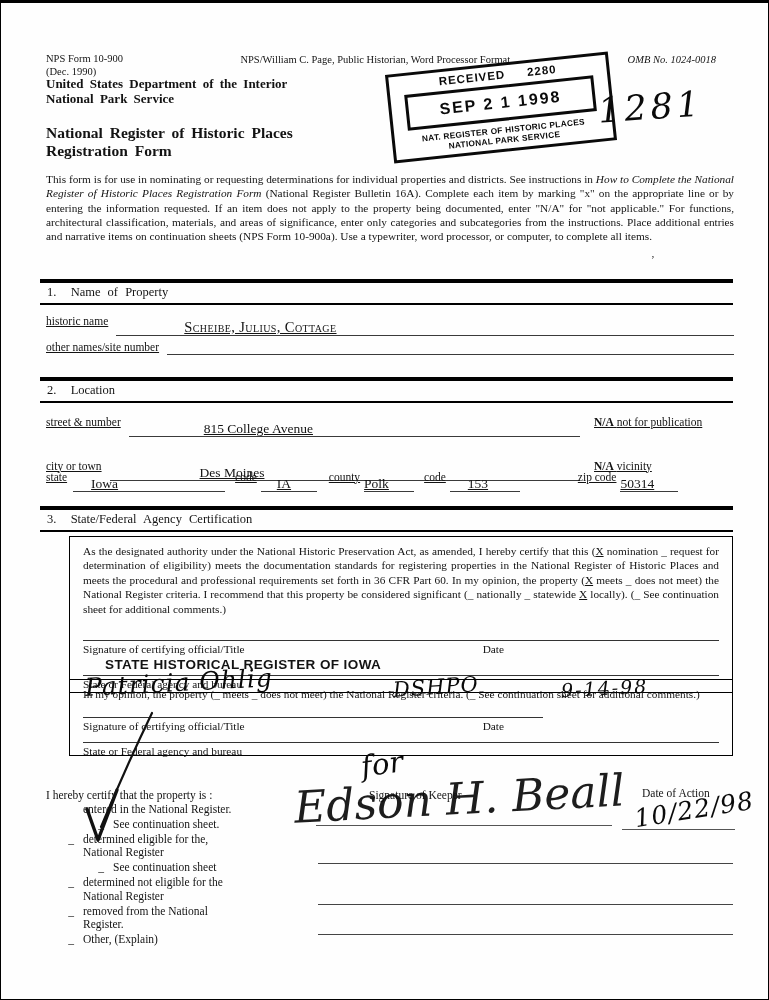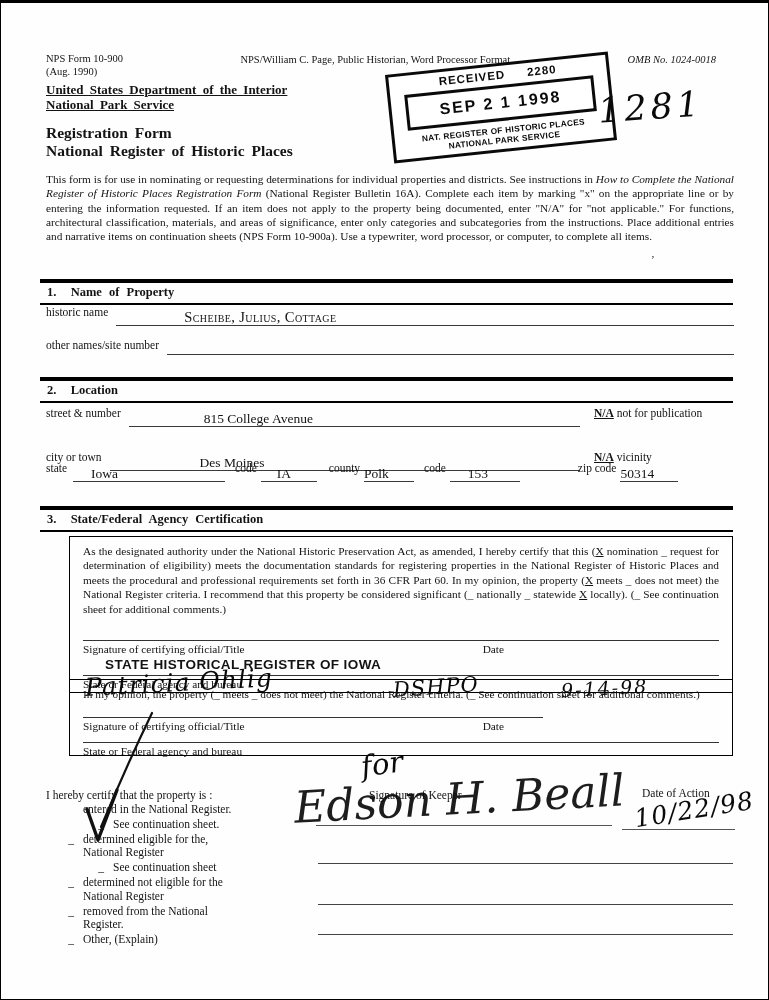--- a/index.html
+++ b/index.html
@@ -8,47 +8,47 @@
     font-family:"Liberation Serif", serif; color:#131313;
     border:1px solid #000; border-top:3px solid #000; box-sizing:border-box;
     overflow:hidden;
   }
   .abs{position:absolute;}
   .tiny{font-size:10.5px; line-height:12.5px;}
   .b{font-weight:bold;}
   .i{font-style:italic;}
   
   .hdr-row{top:50px; left:45px; width:670px; display:flex; justify-content:space-between;}
-  .dept{top:79px; left:45px; font-size:13px; line-height:15px; font-weight:bold; word-spacing:3px;text-decoration:underline;}
+  .dept{top:73px; left:45px; font-size:13px; line-height:15px; font-weight:bold; word-spacing:3px;}
   .doc-title{top:121px; left:45px; font-size:15.5px; line-height:18px; font-weight:bold; word-spacing:3px;}
   
   .stamp{
     top:60px; left:388px; width:202px; transform:rotate(-6deg);
     border:3px solid #0a0a0a; padding:3px 8px 4px; background:rgba(255,255,255,0.55);
     font-family:"Liberation Sans", sans-serif; text-align:center; color:#0a0a0a;
   }
   .stamp-row1{display:flex; justify-content:center; gap:22px; font-size:11.5px; letter-spacing:1px; font-weight:bold;}
   .stamp-inner{border:3px solid #0a0a0a; margin:4px 6px 5px; padding:6px 2px; font-size:16px; font-weight:bold; letter-spacing:2px;}
   .stamp-org{font-size:8.3px; line-height:9.5px; font-weight:bold; letter-spacing:.3px;}
   .hw{font-family:"DejaVu Serif", serif; font-style:italic; color:#0a0a0a;}
   .hw-1281{top:84px; left:597px; font-size:35px; transform:rotate(-4deg); letter-spacing:4px;}
   
   .intro{top:169px; left:45px; width:688px; font-size:11.3px; line-height:14.3px; text-align:justify;}
   .stray{top:250px; left:650px; font-size:11px;}
   
   .sec{left:39px; width:693px;}
   .sec .bar-top{border-top:4px solid #000;}
-  .sec .sec-head{font-size:12.5px; font-weight:bold; padding:2px 0 3px 7px; word-spacing:4px;}
+  .sec .sec-head{font-size:12.5px; font-weight:normal; padding:2px 0 3px 7px; word-spacing:4px;}
   .sec .bar-bot{border-top:2.5px solid #000;}
   
-  .frow{left:45px; width:688px; display:flex; align-items:flex-start; font-size:11.5px;}
+  .frow{left:45px; width:688px; display:flex; align-items:center; font-size:11.5px;text-decoration:underline;}
   .lbl{white-space:nowrap; padding-bottom:1px;}
   .line{flex:1; border-bottom:1.4px solid #3a3a3a; min-height:15px; display:flex; align-items:flex-end;}
   .line.fixed{flex:none;}
-  .val{font-size:13.5px; line-height:15px; padding:4px 2px 0 0;}
+  .val{font-size:13.5px; line-height:15px; padding:14px 2px 0 0;}
   .sc{font-variant:small-caps; letter-spacing:.4px; font-size:14.5px;}
   .na-cell{width:140px; padding:0 0 1px 14px; white-space:nowrap;}
   .und{text-decoration:underline;}
   .spacer{width:58px;}
   
   .cbox{left:68px; width:664px; border:1.6px solid #000; box-sizing:border-box; padding:7px 13px 4px; font-size:11.3px; line-height:14.4px; background:transparent;}
   .xu{text-decoration:underline; font-weight:normal;}
   .sigrow{position:relative; border-bottom:1.3px solid #333; height:22px; margin-top:2px;}
   .siglabels{display:flex; font-size:11.3px; padding-top:1px;}
   .siglabels .dt{margin-left:auto; margin-right:215px;}
@@ -78,34 +78,34 @@
   svg.overlay{position:absolute; inset:0; pointer-events:none;}
 </style>
 </head>
 <body>
 
 <div class="page">
 
   <div class="abs hdr-row">
     <div class="tiny">
       <div>NPS Form 10-900</div>
-      <div>(Aug. 1990)</div>
+      <div>(Dec. 1990)</div>
     </div>
     <div class="tiny" style="padding-top:1px">NPS/William C. Page, Public Historian, Word Processor Format</div>
     <div class="tiny i" style="padding-top:1px">OMB No. 1024-0018</div>
   </div>
 
   <div class="abs dept">
     <div>United States Department of the Interior</div>
     <div>National Park Service</div>
   </div>
 
   <div class="abs doc-title">
+    <div>National Register of Historic Places</div>
     <div>Registration Form</div>
-    <div>National Register of Historic Places</div>
   </div>
 
   <div class="abs stamp">
     <div class="stamp-row1">
       <span>RECEIVED</span>
       <span>2280</span>
     </div>
     <div class="stamp-inner">SEP 2 1 1998</div>
     <div class="stamp-org">NAT. REGISTER OF HISTORIC PLACES</div>
     <div class="stamp-org">NATIONAL PARK SERVICE</div>

